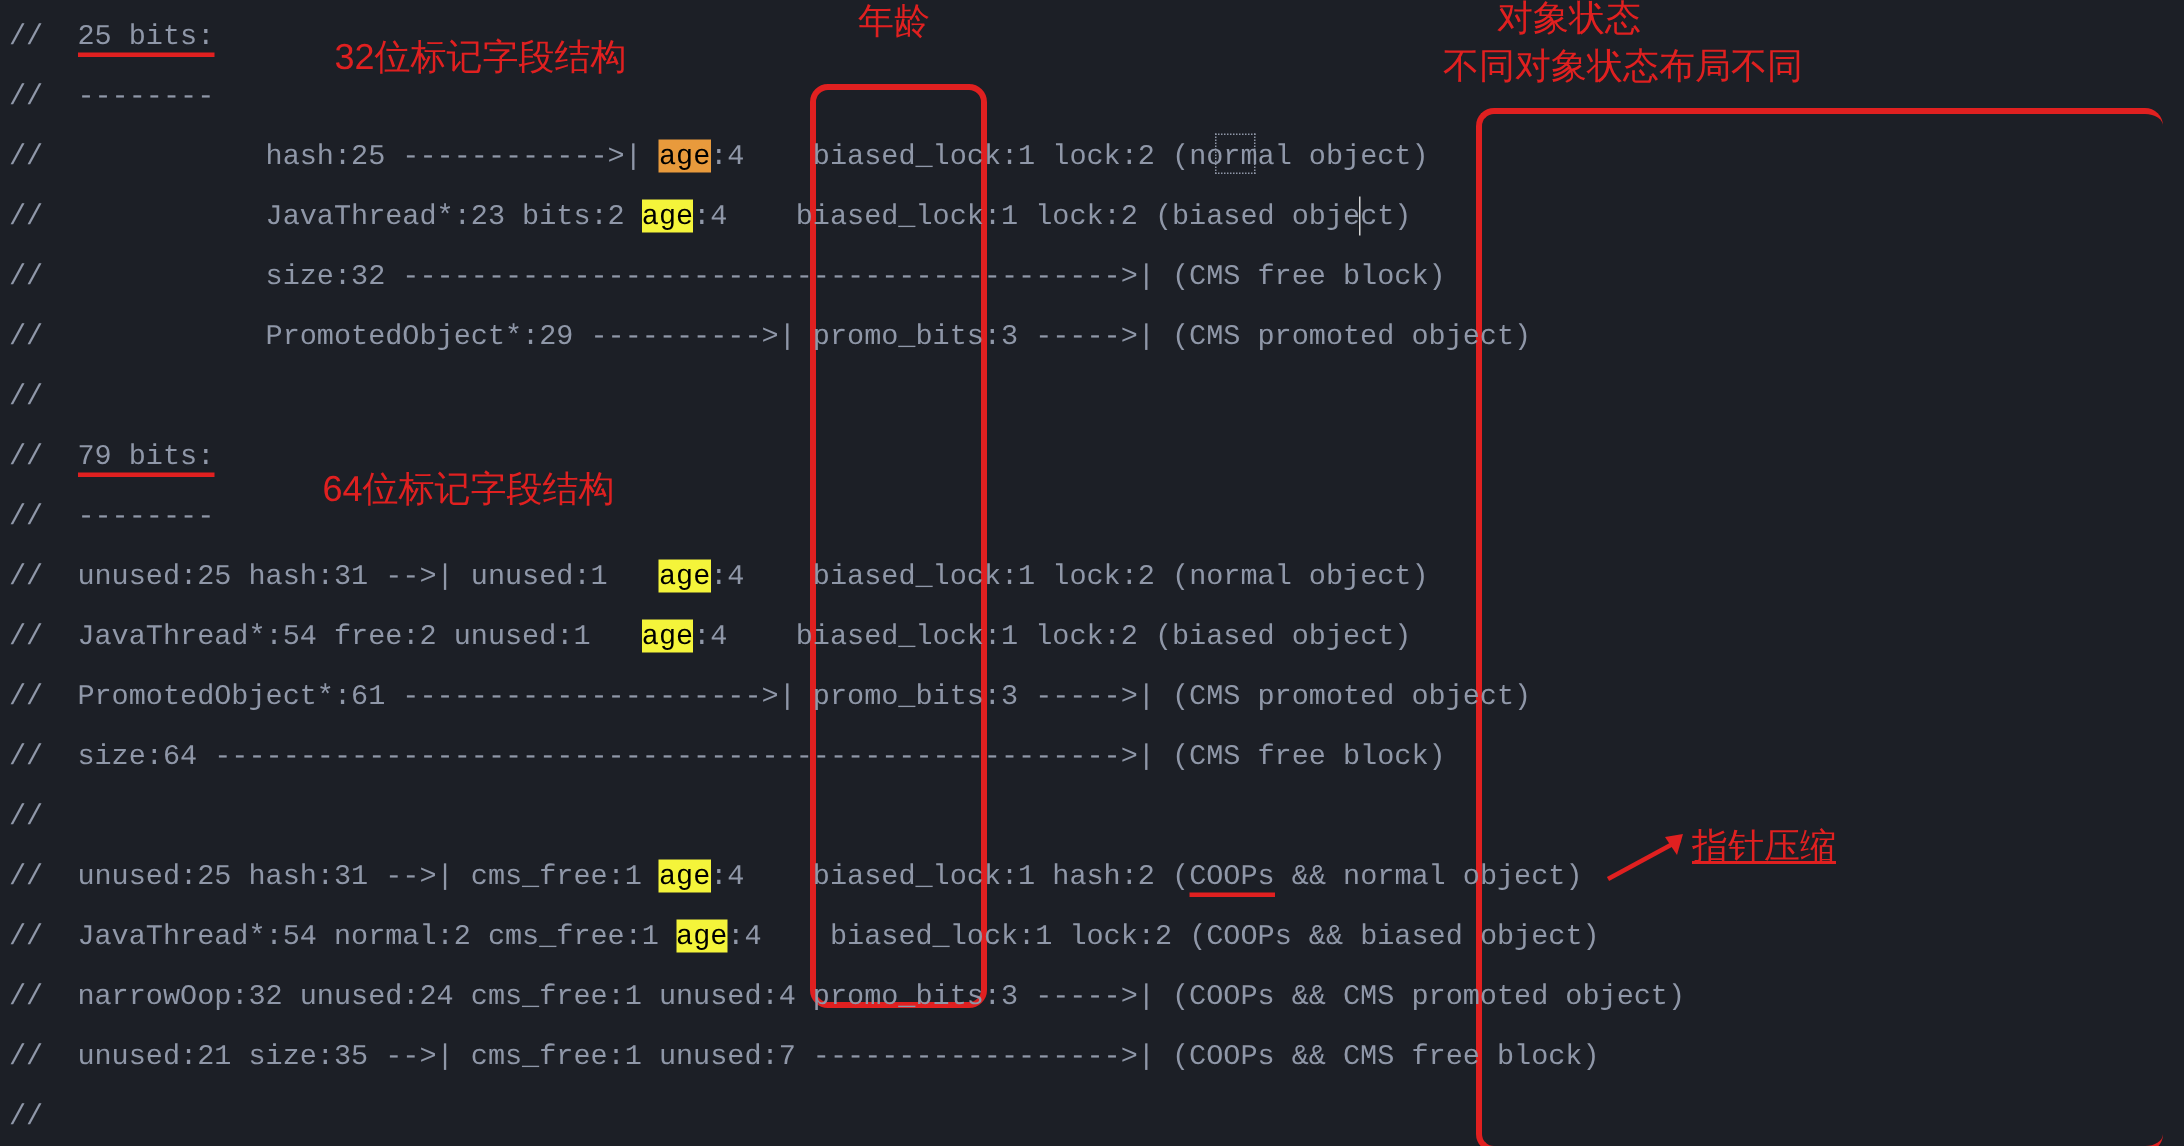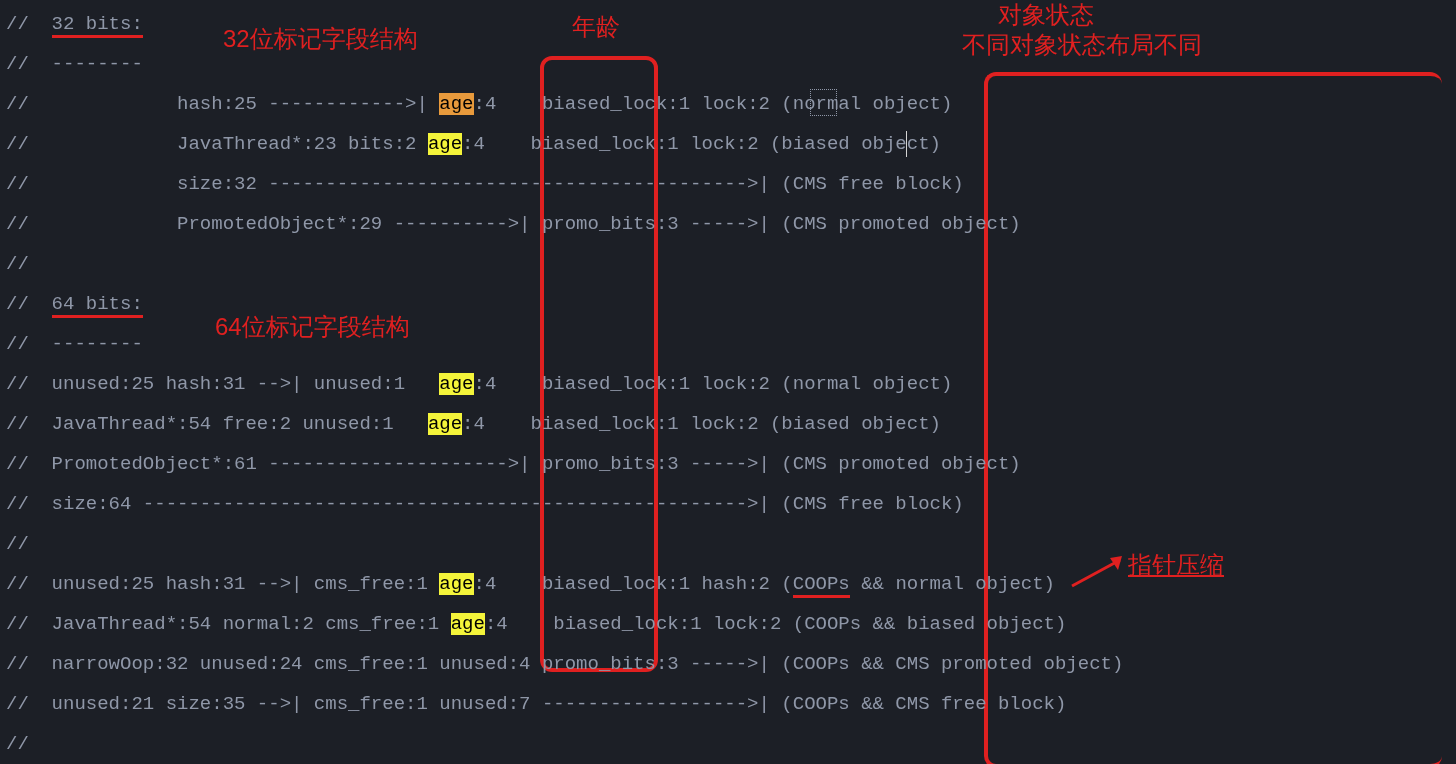--- a/index.html
+++ b/index.html
@@ -12,43 +12,43 @@
   .anno{position:absolute;color:#e02020;font-family:"PingFang SC","Microsoft YaHei",sans-serif;
         font-size:24px;font-weight:500;line-height:30px;white-space:nowrap;}
   .box{position:absolute;border:4px solid #e02020;border-radius:12px;pointer-events:none;}
   .arrow{position:absolute;pointer-events:none;}
   .cursor{position:absolute;width:1px;height:26px;background:#d4d4d4;top:7px;}
   .dotsel{position:absolute;border:1px dotted #8f97a8;width:25px;height:25px;top:5px;}
 </style>
 </head>
 <body>
 
-<div class="anno" style="left:572px;top:12px;">年龄</div>
-<div class="anno" style="left:998px;top:0px;">对象状态</div>
+<div class="anno" style="left:572px;top:0px;">年龄</div>
+<div class="anno" style="left:998px;top:0px;font-family:Liberation Mono, monospace;">对象状态</div>
 <div class="anno" style="left:962px;top:30px;">不同对象状态布局不同</div>
 <div class="anno" style="left:223px;top:24px;text-align:center;">32位标记字段结构</div>
 <div class="anno" style="left:215px;top:312px;">64位标记字段结构</div>
 <div class="anno" style="left:1128px;top:550px;text-decoration:underline;">指针压缩</div>
 
 <svg class="arrow" style="left:1060px;top:552px;width:70px;height:40px;">
   <line x1="60" y1="8" x2="12" y2="34" stroke="#e02020" stroke-width="3"></line>
   <polygon points="62,4 50,6 58,18" fill="#e02020"></polygon>
 </svg>
 
 <div class="box" style="left:540px;top:56px;width:110px;height:608px;"></div>
 <div class="box" style="left:984px;top:72px;width:454px;height:688px;border-right:none;"></div>
 
-<div class="line"><span>//  </span><span class="u-red">32 bits:</span></div>
+<div class="line"><span>//  </span><span class="u-red">25 bits:</span></div>
 <div class="line"><span>//  --------</span></div>
 <div class="line"><span>//             hash:25 ------------&gt;| </span><span class="hl-orange">age</span><span>:4    biased_lock:1 lock:2 (normal object)</span><span class="dotsel" style="left:804px;"></span></div>
 <div class="line"><span>//             JavaThread*:23 bits:2 </span><span class="hl-yellow">age</span><span>:4    biased_lock:1 lock:2 (biased object)</span><span class="cursor" style="left:900px;"></span></div>
 <div class="line"><span>//             size:32 ------------------------------------------&gt;| (CMS free block)</span></div>
 <div class="line"><span>//             PromotedObject*:29 ----------&gt;| promo_bits:3 -----&gt;| (CMS promoted object)</span></div>
 <div class="line"><span>//</span></div>
-<div class="line"><span>//  </span><span class="u-red">64 bits:</span></div>
+<div class="line"><span>//  </span><span class="u-red">79 bits:</span></div>
 <div class="line"><span>//  --------</span></div>
 <div class="line"><span>//  unused:25 hash:31 --&gt;| unused:1   </span><span class="hl-yellow">age</span><span>:4    biased_lock:1 lock:2 (normal object)</span></div>
 <div class="line"><span>//  JavaThread*:54 free:2 unused:1   </span><span class="hl-yellow">age</span><span>:4    biased_lock:1 lock:2 (biased object)</span></div>
 <div class="line"><span>//  PromotedObject*:61 ---------------------&gt;| promo_bits:3 -----&gt;| (CMS promoted object)</span></div>
 <div class="line"><span>//  size:64 -----------------------------------------------------&gt;| (CMS free block)</span></div>
 <div class="line"><span>//</span></div>
 <div class="line"><span>//  unused:25 hash:31 --&gt;| cms_free:1 </span><span class="hl-yellow">age</span><span>:4    biased_lock:1 hash:2 (</span><span class="u-red">COOPs</span><span> &amp;&amp; normal object)</span></div>
 <div class="line"><span>//  JavaThread*:54 normal:2 cms_free:1 </span><span class="hl-yellow">age</span><span>:4    biased_lock:1 lock:2 (COOPs &amp;&amp; biased object)</span></div>
 <div class="line"><span>//  narrowOop:32 unused:24 cms_free:1 unused:4 promo_bits:3 -----&gt;| (COOPs &amp;&amp; CMS promoted object)</span></div>
 <div class="line"><span>//  unused:21 size:35 --&gt;| cms_free:1 unused:7 ------------------&gt;| (COOPs &amp;&amp; CMS free block)</span></div>

